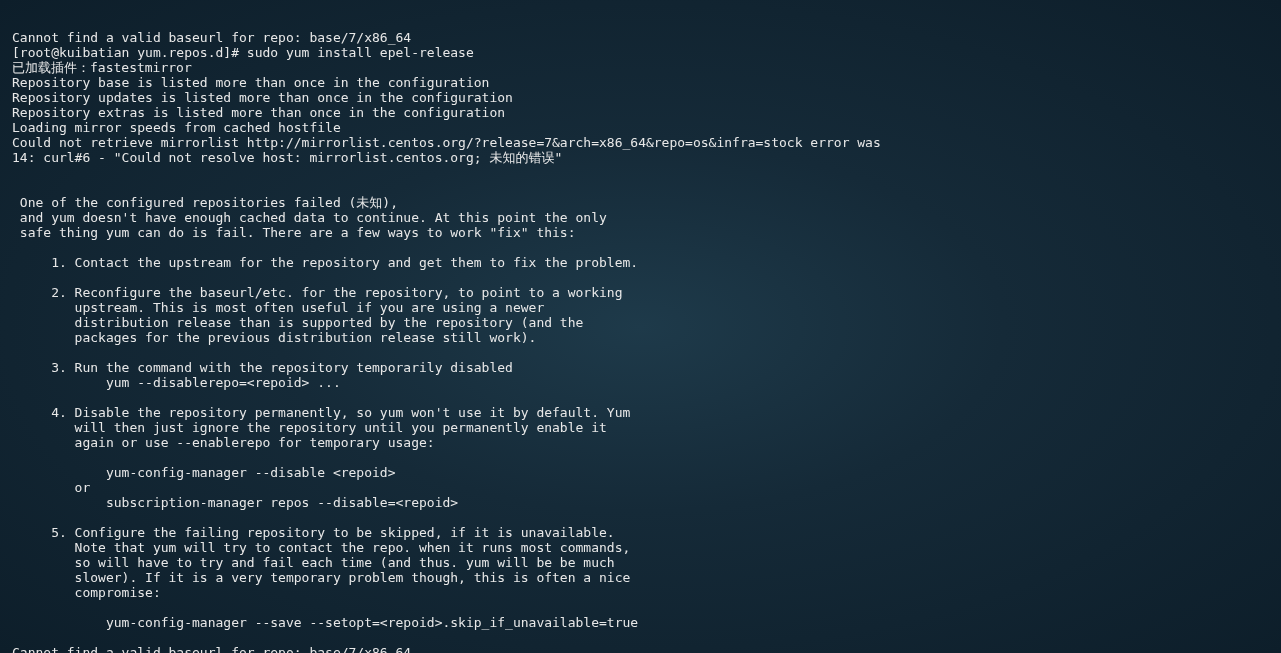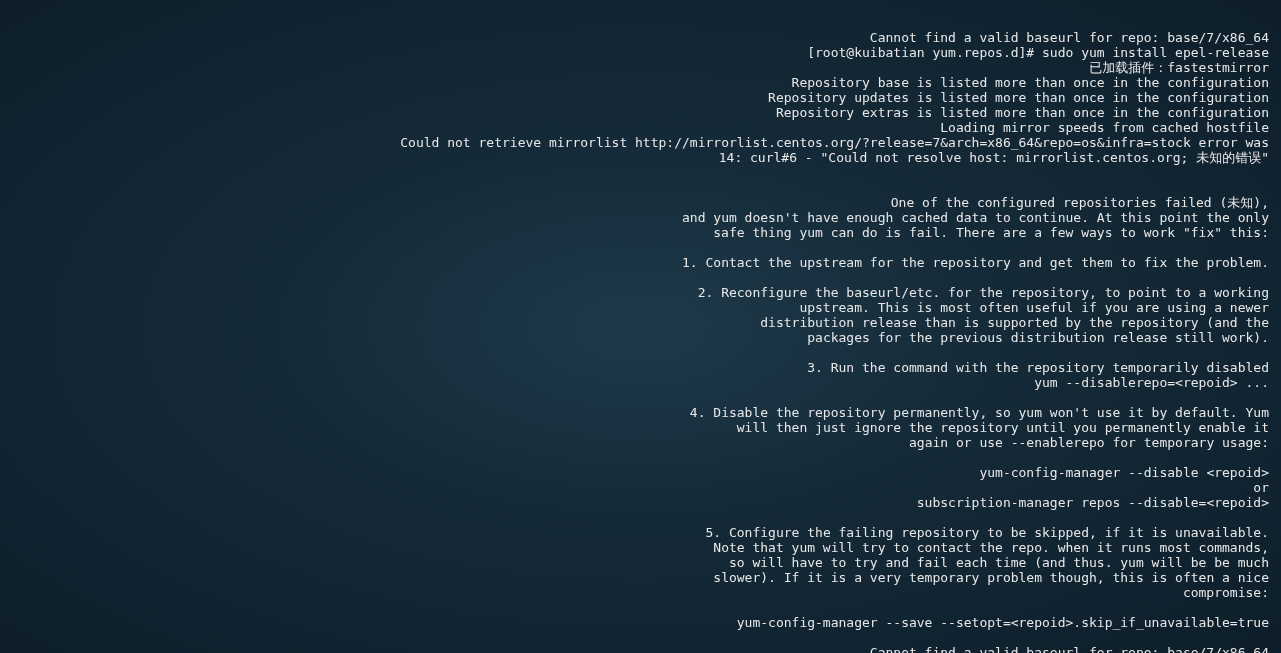--- a/index.html
+++ b/index.html
@@ -15,21 +15,20 @@
     color: #e8e8e8;
     overflow: hidden;
   }
   .terminal {
     padding: 0 12px 6px 12px;
     white-space: pre;
   }
   .line {
     display: block;
     min-height: 15px;
-    text-align: right;
   }
 </style>
 </head>
 <body>
 
 <div class="terminal">
   <div id="term-lines"><span class="line">Cannot find a valid baseurl for repo: base/7/x86_64</span><span class="line">[root@kuibatian yum.repos.d]# sudo yum install epel-release</span><span class="line">已加载插件：fastestmirror</span><span class="line">Repository base is listed more than once in the configuration</span><span class="line">Repository updates is listed more than once in the configuration</span><span class="line">Repository extras is listed more than once in the configuration</span><span class="line">Loading mirror speeds from cached hostfile</span><span class="line">Could not retrieve mirrorlist http://mirrorlist.centos.org/?release=7&amp;arch=x86_64&amp;repo=os&amp;infra=stock error was</span><span class="line">14: curl#6 - "Could not resolve host: mirrorlist.centos.org; 未知的错误"</span><span class="line"></span><span class="line"></span><span class="line"> One of the configured repositories failed (未知),</span><span class="line"> and yum doesn't have enough cached data to continue. At this point the only</span><span class="line"> safe thing yum can do is fail. There are a few ways to work "fix" this:</span><span class="line"></span><span class="line">     1. Contact the upstream for the repository and get them to fix the problem.</span><span class="line"></span><span class="line">     2. Reconfigure the baseurl/etc. for the repository, to point to a working</span><span class="line">        upstream. This is most often useful if you are using a newer</span><span class="line">        distribution release than is supported by the repository (and the</span><span class="line">        packages for the previous distribution release still work).</span><span class="line"></span><span class="line">     3. Run the command with the repository temporarily disabled</span><span class="line">            yum --disablerepo=&lt;repoid&gt; ...</span><span class="line"></span><span class="line">     4. Disable the repository permanently, so yum won't use it by default. Yum</span><span class="line">        will then just ignore the repository until you permanently enable it</span><span class="line">        again or use --enablerepo for temporary usage:</span><span class="line"></span><span class="line">            yum-config-manager --disable &lt;repoid&gt;</span><span class="line">        or</span><span class="line">            subscription-manager repos --disable=&lt;repoid&gt;</span><span class="line"></span><span class="line">     5. Configure the failing repository to be skipped, if it is unavailable.</span><span class="line">        Note that yum will try to contact the repo. when it runs most commands,</span><span class="line">        so will have to try and fail each time (and thus. yum will be be much</span><span class="line">        slower). If it is a very temporary problem though, this is often a nice</span><span class="line">        compromise:</span><span class="line"></span><span class="line">            yum-config-manager --save --setopt=&lt;repoid&gt;.skip_if_unavailable=true</span><span class="line"></span><span class="line">Cannot find a valid baseurl for repo: base/7/x86_64</span></div>
   
 </div>
 

